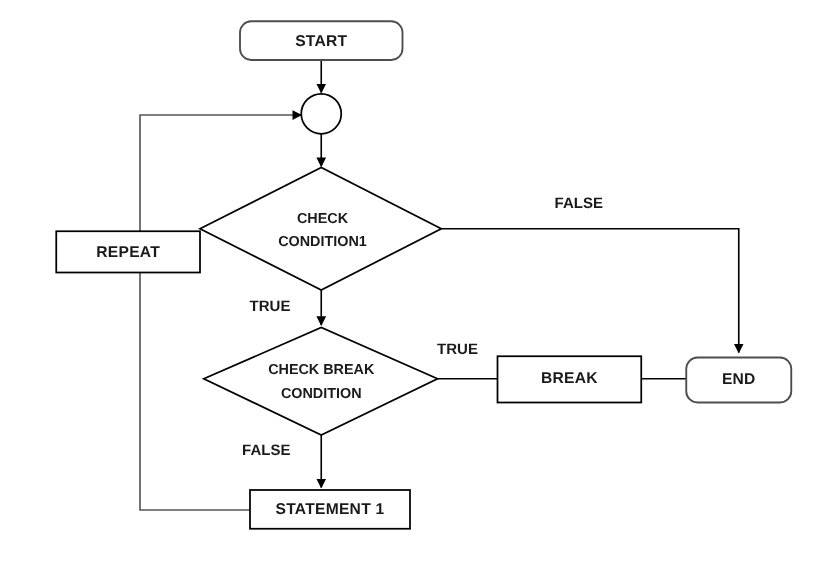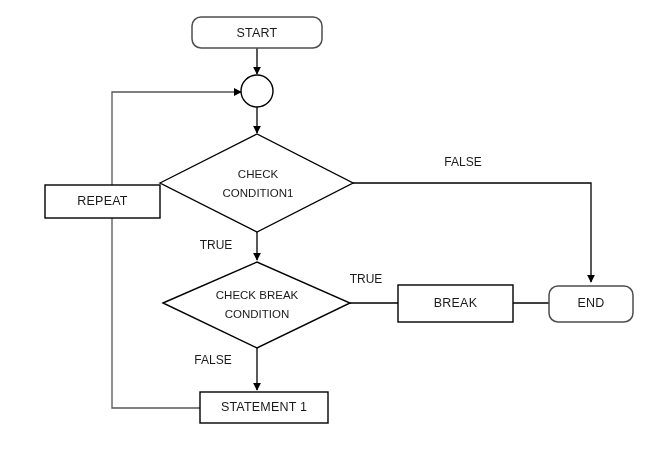--- a/index.html
+++ b/index.html
@@ -10,20 +10,21 @@
   }
   body {
     font-family: "Liberation Sans", sans-serif;
   }
   #canvas {
     position: relative;
     width: 672px;
     height: 468px;
     background: #ffffff;
     overflow: hidden;
+    font-weight: bold;
   }
   #flow-svg {
     position: absolute;
     top: 0;
     left: 0;
     width: 672px;
     height: 468px;
   }
   .node-shape {
     fill: #ffffff;

